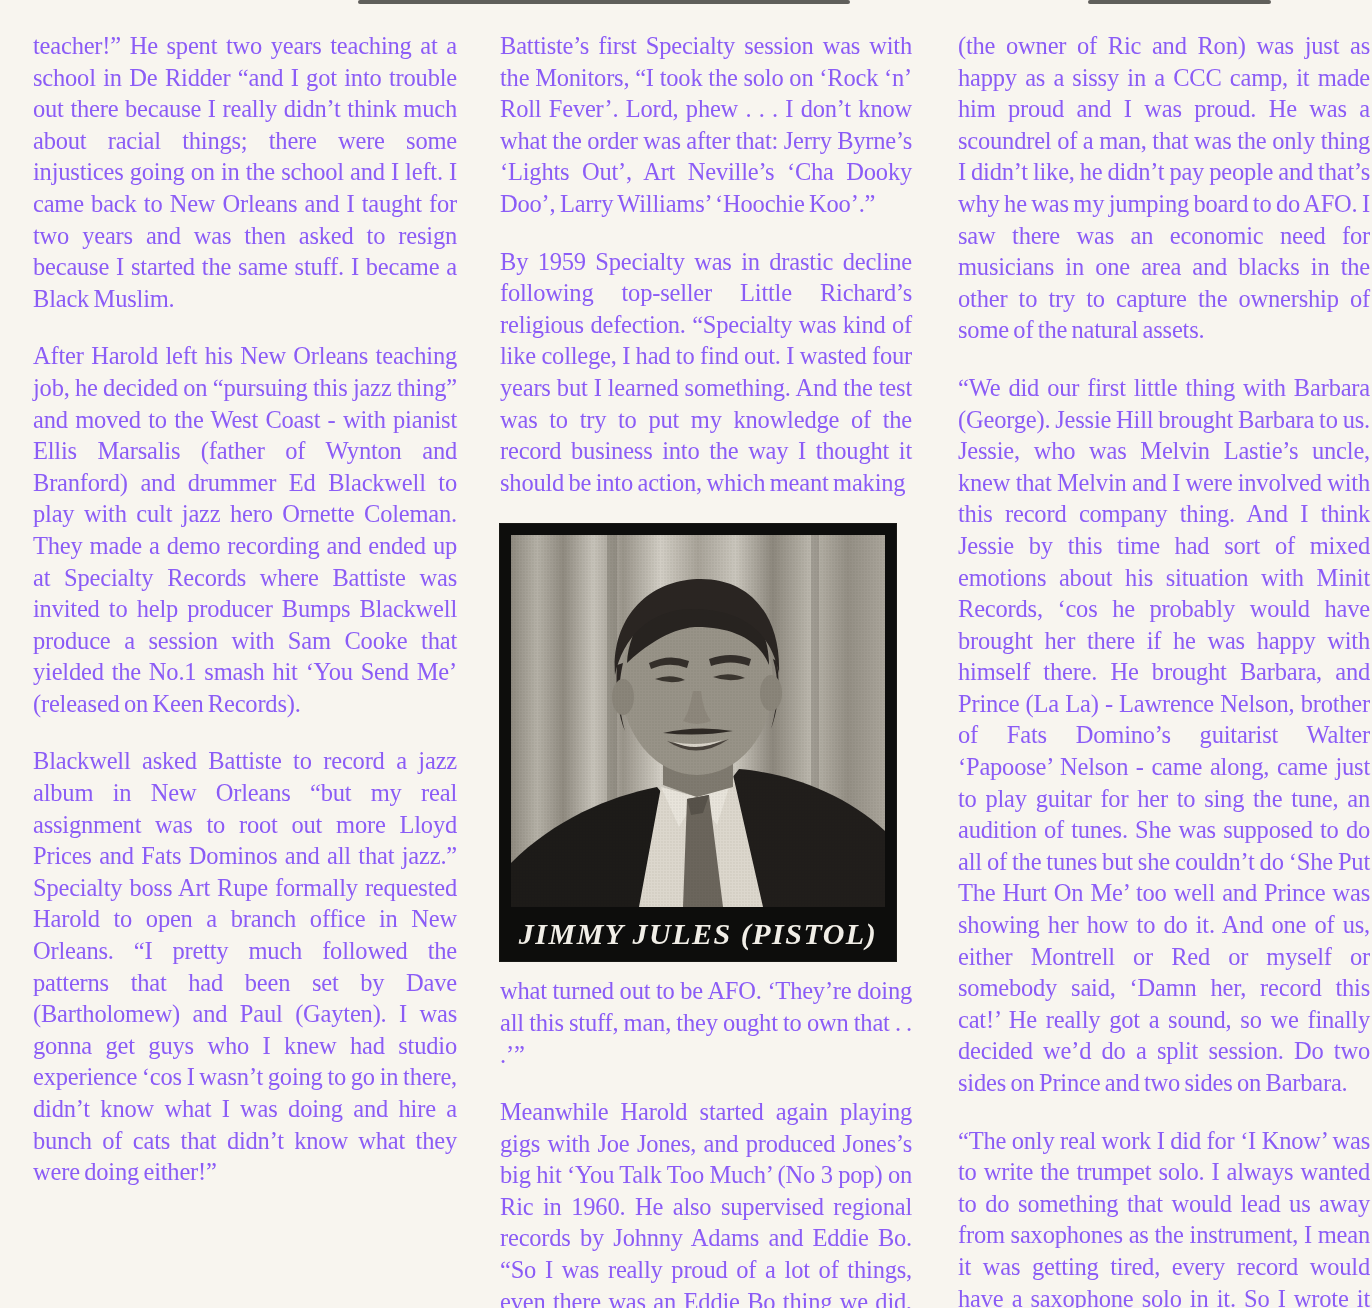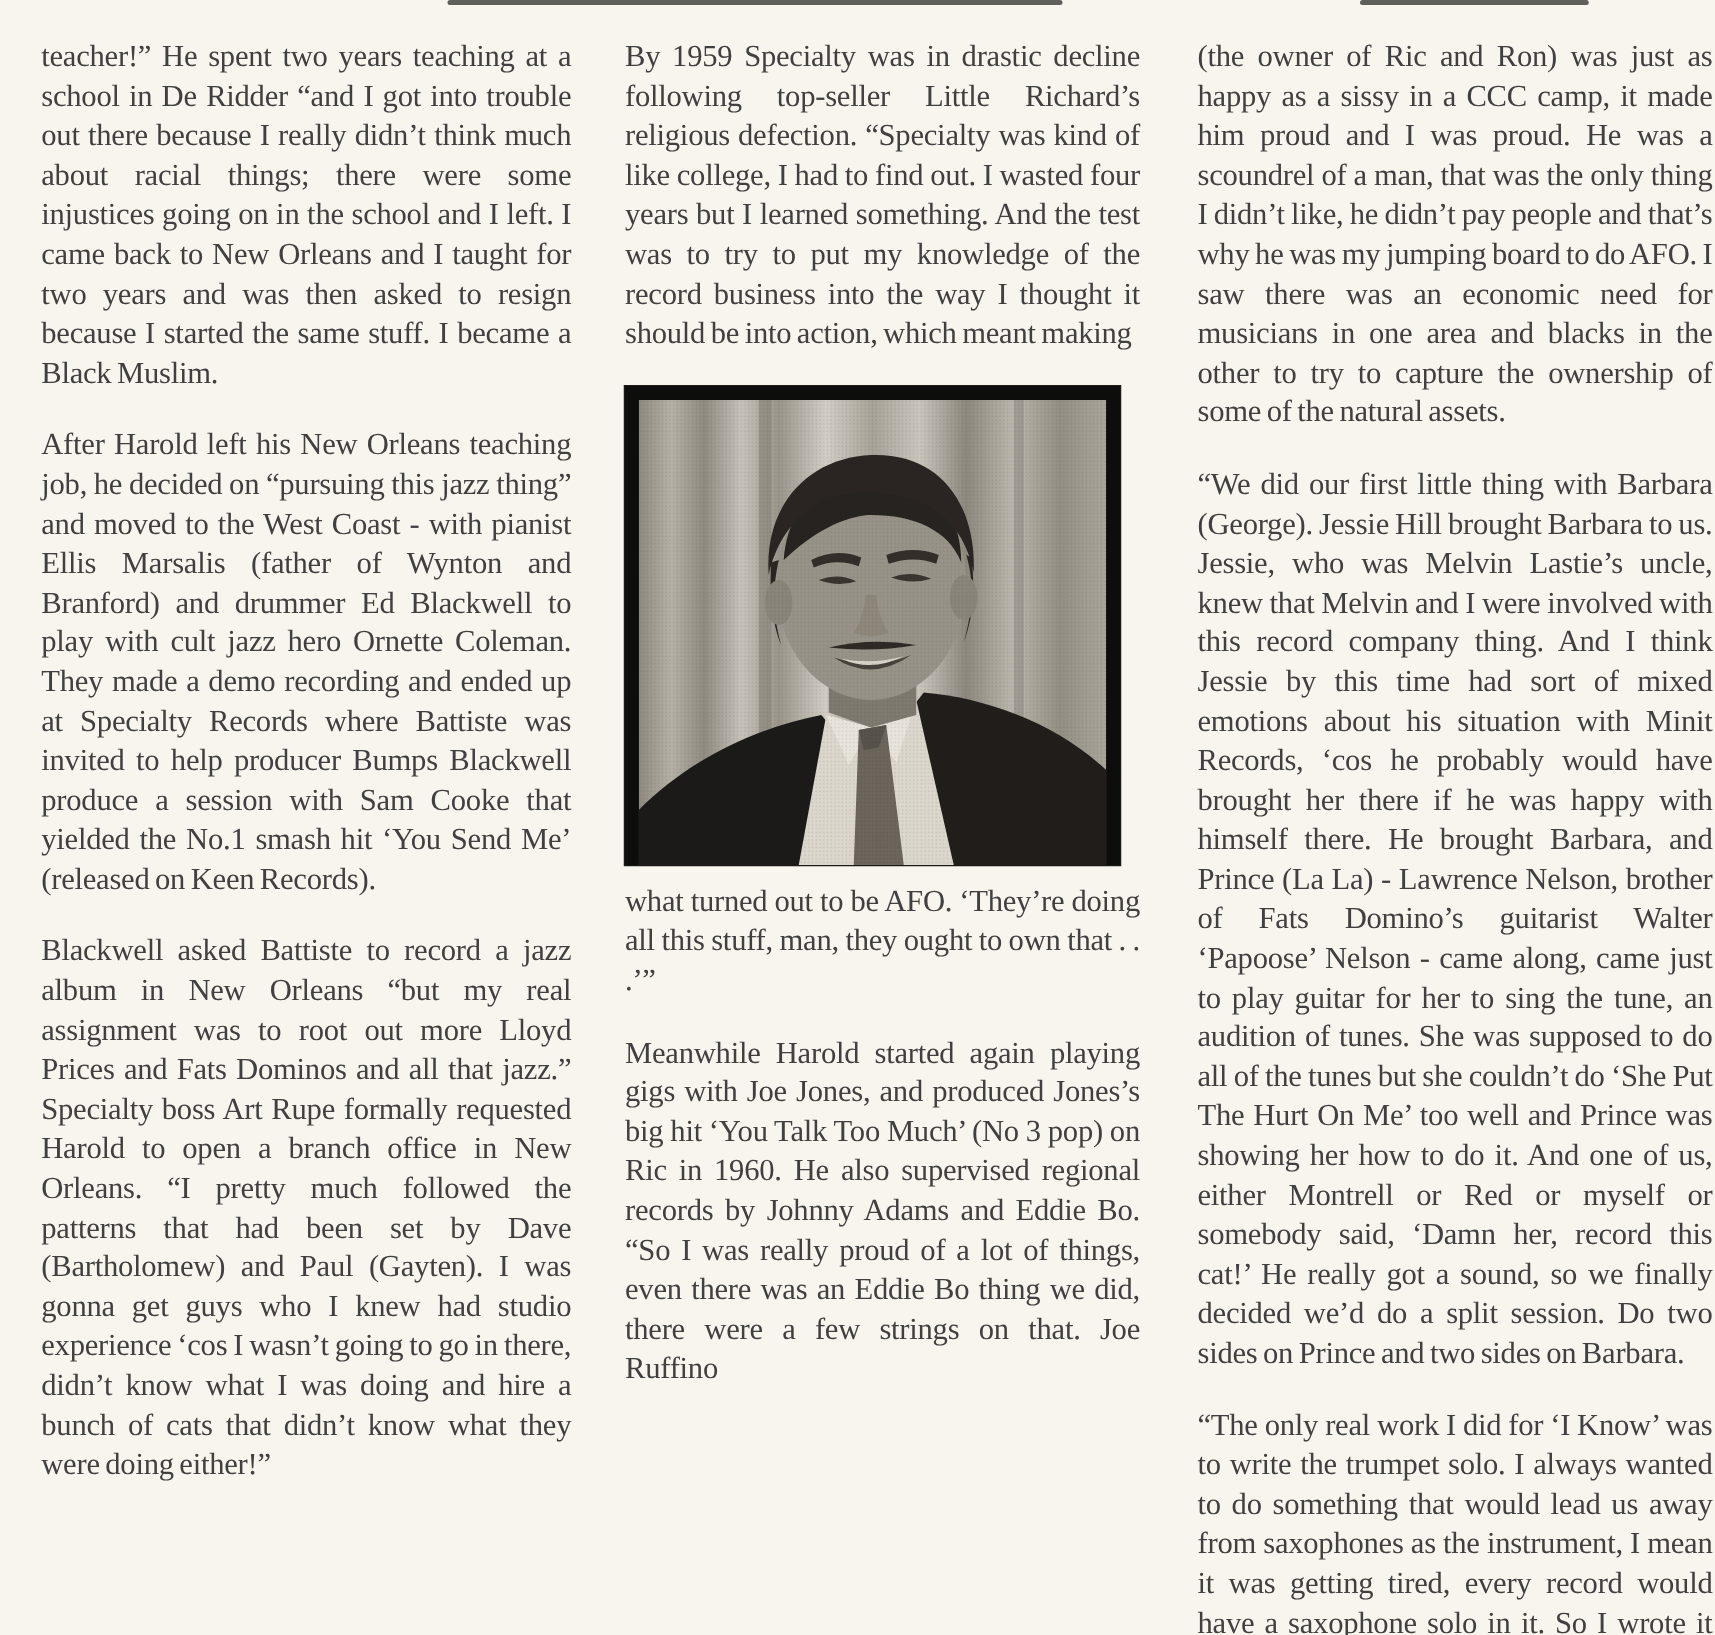--- a/index.html
+++ b/index.html
@@ -18,21 +18,21 @@
     position:absolute; left:33px; top:30px; width:1337px;
     display:flex;
   }
   .col { flex:0 0 auto; }
   .col-left   { width:424px; margin-right:43px; }
   .col-middle { width:412px; margin-right:46px; }
   .col-right  { width:412px; }
   .col p {
     font-size:24.5px; line-height:31.6px; text-align:justify;
     letter-spacing:-0.2px; word-spacing:-1.5px;
-    margin-bottom:26px; hyphens:none; color:#404040;
+    margin-bottom:26px; hyphens:none; color:#8b5cf6;
   }
   .col p:last-child { margin-bottom:0; }
   
   .photo-frame {
     width:396px; margin:4px 0 14px 0;
     background:#0d0d0c; padding:11px 11px 0 11px;
     box-shadow:0 0 0 1px #1a1916;
   }
   .photo-image { display:block; width:374px; height:372px; }
   .photo-caption-bar {
@@ -55,20 +55,21 @@
 
   <div class="columns">
 
     <div class="col col-left">
       <p>teacher!” He spent two years teaching at a school in De Ridder “and I got into trouble out there because I really didn’t think much about racial things; there were some injustices going on in the school and I left. I came back to New Orleans and I taught for two years and was then asked to resign because I started the same stuff. I became a Black Muslim.</p>
       <p>After Harold left his New Orleans teaching job, he decided on “pursuing this jazz thing” and moved to the West Coast - with pianist Ellis Marsalis (father of Wynton and Branford) and drummer Ed Blackwell to play with cult jazz hero Ornette Coleman. They made a demo recording and ended up at Specialty Records where Battiste was invited to help producer Bumps Blackwell produce a session with Sam Cooke that yielded the No.1 smash hit ‘You Send Me’ (released on Keen Records).</p>
       <p>Blackwell asked Battiste to record a jazz album in New Orleans “but my real assignment was to root out more Lloyd Prices and Fats Dominos and all that jazz.” Specialty boss Art Rupe formally requested Harold to open a branch office in New Orleans. “I pretty much followed the patterns that had been set by Dave (Bartholomew) and Paul (Gayten). I was gonna get guys who I knew had studio experience ‘cos I wasn’t going to go in there, didn’t know what I was doing and hire a bunch of cats that didn’t know what they were doing either!”</p>
     </div>
 
     <div class="col col-middle">
+      <p>Battiste’s first Specialty session was with the Monitors, “I took the solo on ‘Rock ‘n’ Roll Fever’. Lord, phew . . . I don’t know what the order was after that: Jerry Byrne’s ‘Lights Out’, Art Neville’s ‘Cha Dooky Doo’, Larry Williams’ ‘Hoochie Koo’.”</p>
       <p>By 1959 Specialty was in drastic decline following top-seller Little Richard’s religious defection. “Specialty was kind of like college, I had to find out. I wasted four years but I learned something. And the test was to try to put my knowledge of the record business into the way I thought it should be into action, which meant making</p>
 
       <div class="photo-frame">
         <svg class="photo-image" viewBox="0 0 374 372" xmlns="http://www.w3.org/2000/svg" preserveAspectRatio="none">
           <defs>
             <linearGradient id="curtain" x1="0" y1="0" x2="1" y2="0">
               <stop offset="0" stop-color="#8f8a80"></stop>
               <stop offset="0.07" stop-color="#b5b1a7"></stop>
               <stop offset="0.14" stop-color="#908b81"></stop>
               <stop offset="0.22" stop-color="#c7c3ba"></stop>
@@ -123,20 +124,23 @@
 
           <path d="M152,198 Q186,190 222,196 Q188,202 152,198 Z" fill="#2e2925"></path>
 
           <path d="M156,206 Q186,226 218,204 Q188,216 156,206 Z" fill="#48423c"></path>
           <path d="M162,207 Q186,218 212,205 Q187,212 162,207 Z" fill="#d8d3c9"></path>
 
           <path d="M166,238 Q186,248 208,236 Q188,244 166,238 Z" fill="#807b70"></path>
 
           <rect x="0" y="0" width="374" height="372" fill="url(#halftone)"></rect>
         </svg>
+        <div class="photo-caption-bar">
+          <span class="photo-caption">JIMMY JULES (PISTOL)</span>
+        </div>
       </div>
 
       <p>what turned out to be AFO. ‘They’re doing all this stuff, man, they ought to own that . . .’”</p>
       <p>Meanwhile Harold started again playing gigs with Joe Jones, and produced Jones’s big hit ‘You Talk Too Much’ (No 3 pop) on Ric in 1960. He also supervised regional records by Johnny Adams and Eddie Bo. “So I was really proud of a lot of things, even there was an Eddie Bo thing we did, there were a few strings on that. Joe Ruffino</p>
     </div>
 
     <div class="col col-right">
       <p>(the owner of Ric and Ron) was just as happy as a sissy in a CCC camp, it made him proud and I was proud. He was a scoundrel of a man, that was the only thing I didn’t like, he didn’t pay people and that’s why he was my jumping board to do AFO. I saw there was an economic need for musicians in one area and blacks in the other to try to capture the ownership of some of the natural assets.</p>
       <p>“We did our first little thing with Barbara (George). Jessie Hill brought Barbara to us. Jessie, who was Melvin Lastie’s uncle, knew that Melvin and I were involved with this record company thing. And I think Jessie by this time had sort of mixed emotions about his situation with Minit Records, ‘cos he probably would have brought her there if he was happy with himself there. He brought Barbara, and Prince (La La) - Lawrence Nelson, brother of Fats Domino’s guitarist Walter ‘Papoose’ Nelson - came along, came just to play guitar for her to sing the tune, an audition of tunes. She was supposed to do all of the tunes but she couldn’t do ‘She Put The Hurt On Me’ too well and Prince was showing her how to do it. And one of us, either Montrell or Red or myself or somebody said, ‘Damn her, record this cat!’ He really got a sound, so we finally decided we’d do a split session. Do two sides on Prince and two sides on Barbara.</p>
       <p>“The only real work I did for ‘I Know’ was to write the trumpet solo. I always wanted to do something that would lead us away from saxophones as the instrument, I mean it was getting tired, every record would have a saxophone solo in it. So I wrote it (for Melvin Lastie), it knocked him out. The tune was based on ‘Just A Closer Walk</p>

